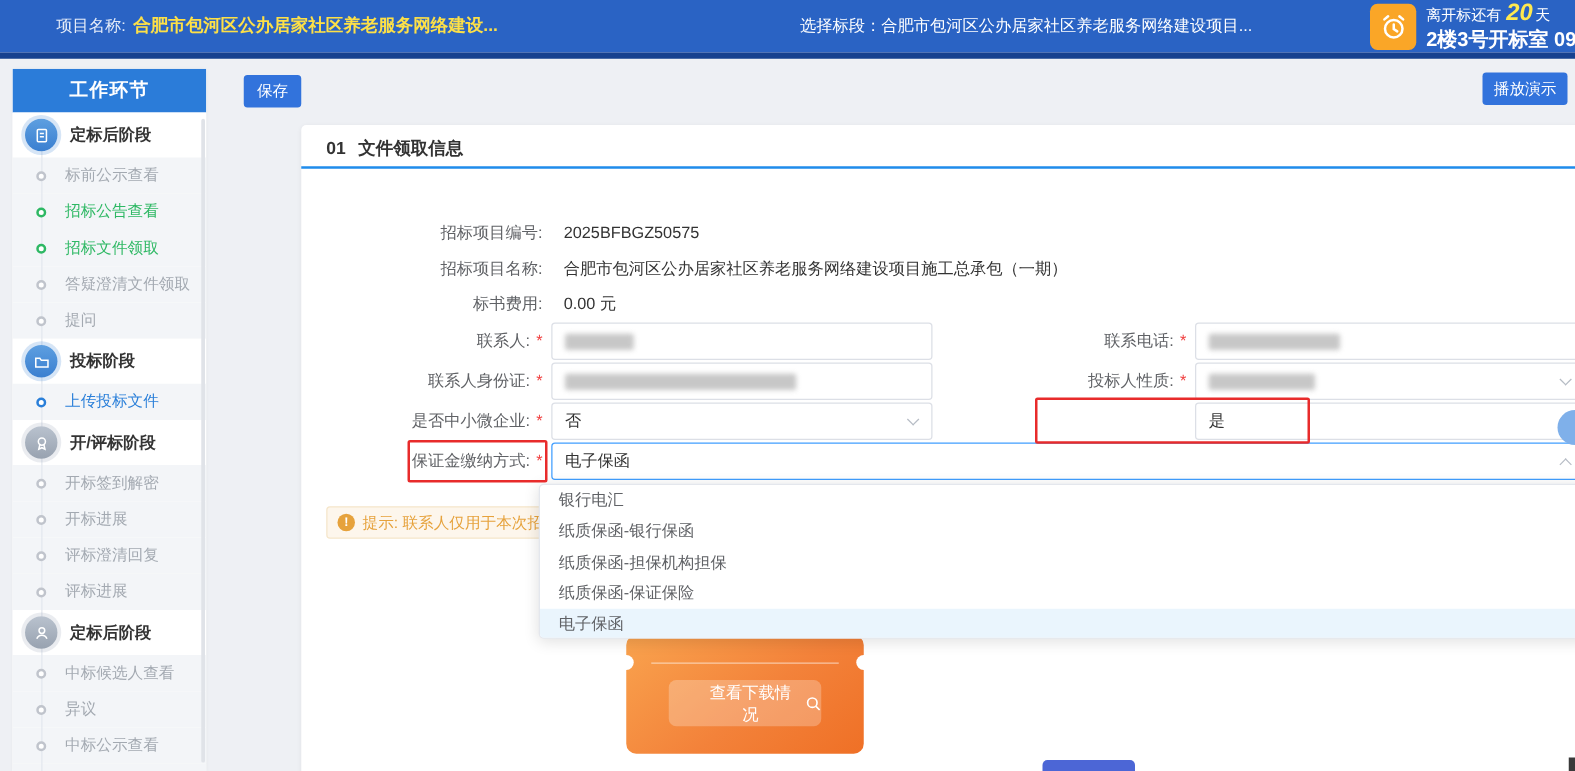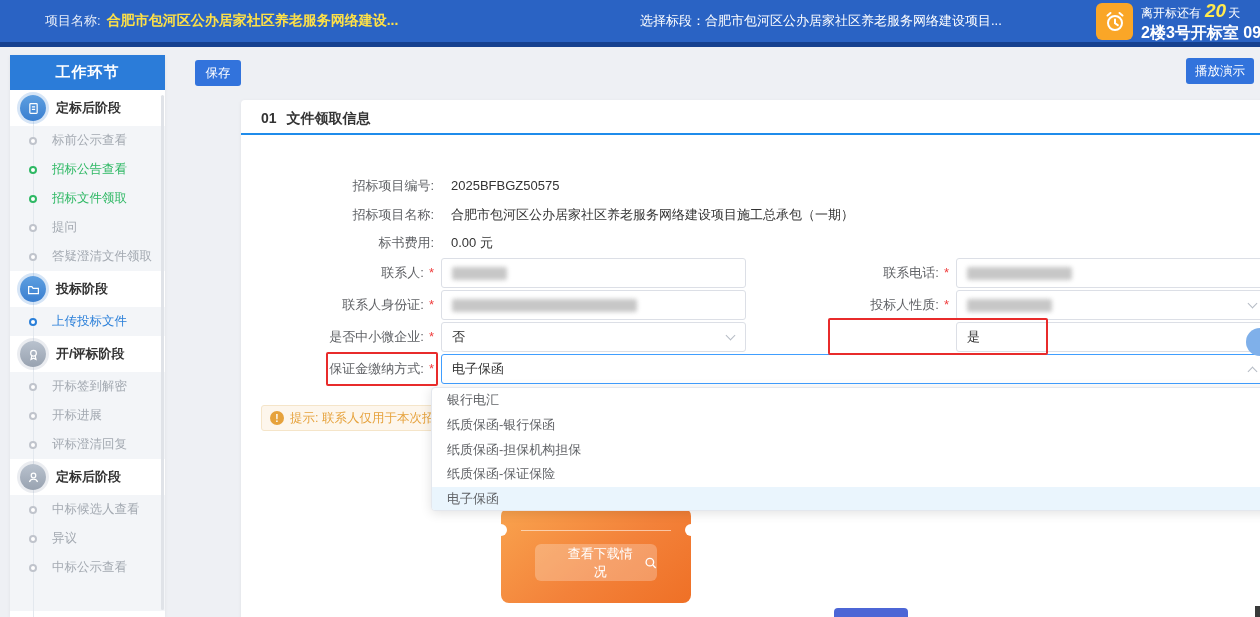--- a/index.html
+++ b/index.html
@@ -147,25 +147,25 @@
     <div class="side-row side-it">
       <span class="dot green"></span>
       <span class="it-lb green">招标公告查看</span>
     </div>
     <div class="side-row side-it">
       <span class="dot green"></span>
       <span class="it-lb green">招标文件领取</span>
     </div>
     <div class="side-row side-it">
       <span class="dot grey"></span>
+      <span class="it-lb grey">答疑澄清文件领取</span>
+    </div>
+    <div class="side-row side-it">
+      <span class="dot grey"></span>
       <span class="it-lb grey">提问</span>
-    </div>
-    <div class="side-row side-it">
-      <span class="dot grey"></span>
-      <span class="it-lb grey">答疑澄清文件领取</span>
     </div>
 
     <div class="side-row side-sec">
       <span class="sec-ic blue">
         <svg width="13" height="13" viewBox="0 0 16 16" fill="none" stroke="#fff" stroke-width="1.5">
             <path d="M2 4.5h4l1.5 2H14v6.5H2z"></path>
           </svg>
       </span>
       <span class="sec-lb">投标阶段</span>
     </div>
@@ -187,20 +187,24 @@
       <span class="dot grey"></span>
       <span class="it-lb grey">开标签到解密</span>
     </div>
     <div class="side-row side-it">
       <span class="dot grey"></span>
       <span class="it-lb grey">开标进展</span>
     </div>
     <div class="side-row side-it">
       <span class="dot grey"></span>
       <span class="it-lb grey">评标澄清回复</span>
+    </div>
+    <div class="side-row side-it">
+      <span class="dot grey"></span>
+      <span class="it-lb grey">评标进展</span>
     </div>
 
     <div class="side-row side-sec">
       <span class="sec-ic grey">
         <svg width="13" height="13" viewBox="0 0 16 16" fill="none" stroke="#fff" stroke-width="1.5">
             <circle cx="8" cy="5.5" r="2.8"></circle>
             <path d="M3 13.5c1-2.6 3-3.5 5-3.5s4 .9 5 3.5"></path>
           </svg>
       </span>
       <span class="sec-lb">定标后阶段</span>

